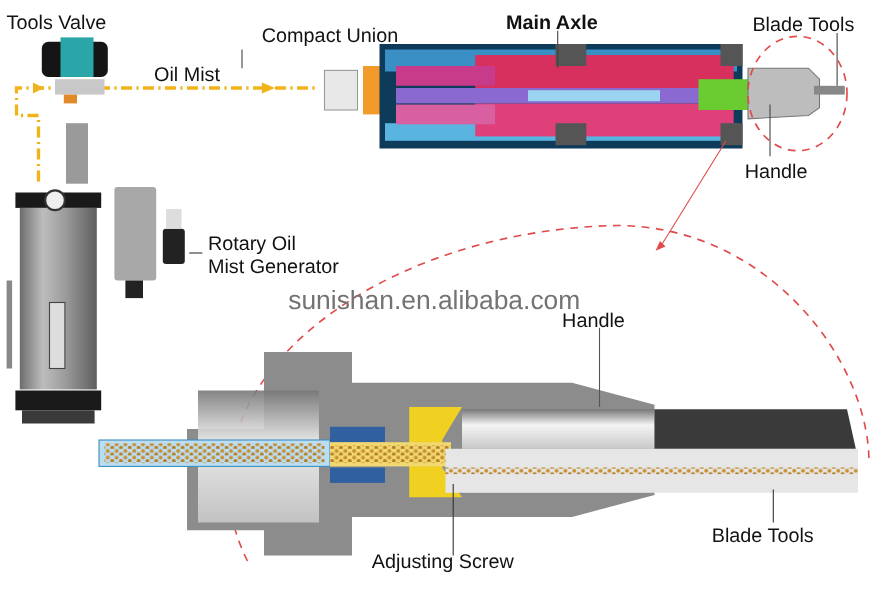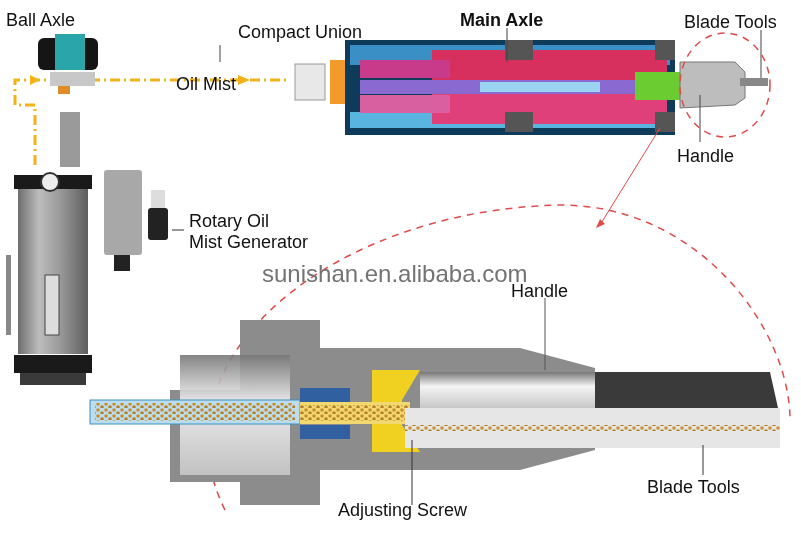--- a/index.html
+++ b/index.html
@@ -104,22 +104,22 @@
     <rect x="420" y="372" width="175" height="36" fill="url(#shank)"></rect>
     <rect x="405" y="408" width="375" height="40" fill="#e6e6e6"></rect>
     <rect x="405" y="425" width="375" height="6" fill="url(#dots)"></rect>
     <path d="M 595 372 L 770 372 L 778 408 L 595 408 Z" fill="#3a3a3a"></path>
     <line x1="545" y1="298" x2="545" y2="370" stroke="#555" stroke-width="1"></line>
     <line x1="412" y1="440" x2="412" y2="505" stroke="#333" stroke-width="1"></line>
     <line x1="703" y1="445" x2="703" y2="475" stroke="#333" stroke-width="1"></line>
   </g>
 </svg>
 
-<div class="lbl" style="left:6px;top:10px;">Ball Axle</div>
-<div class="lbl" style="left:140px;top:74px;margin-left:36px;">Oil Mist</div>
+<div class="lbl" style="left:6px;top:10px;">Tools Valve</div>
+<div class="lbl" style="left:140px;top:58px;">Oil Mist</div>
 <div class="lbl" style="left:238px;top:22px;">Compact Union</div>
 <div class="lbl" style="left:460px;top:10px;font-weight:bold;">Main Axle</div>
 <div class="lbl" style="left:684px;top:12px;">Blade Tools</div>
 <div class="lbl" style="left:677px;top:146px;">Handle</div>
 <div class="lbl" style="left:189px;top:211px;">Rotary Oil</div>
 <div class="lbl" style="left:189px;top:232px;">Mist Generator</div>
 <div class="wm" style="left:262px;top:260px;">sunishan.en.alibaba.com</div>
 <div class="lbl" style="left:511px;top:281px;">Handle</div>
 <div class="lbl" style="left:647px;top:477px;">Blade Tools</div>
 <div class="lbl" style="left:338px;top:500px;">Adjusting Screw</div>

